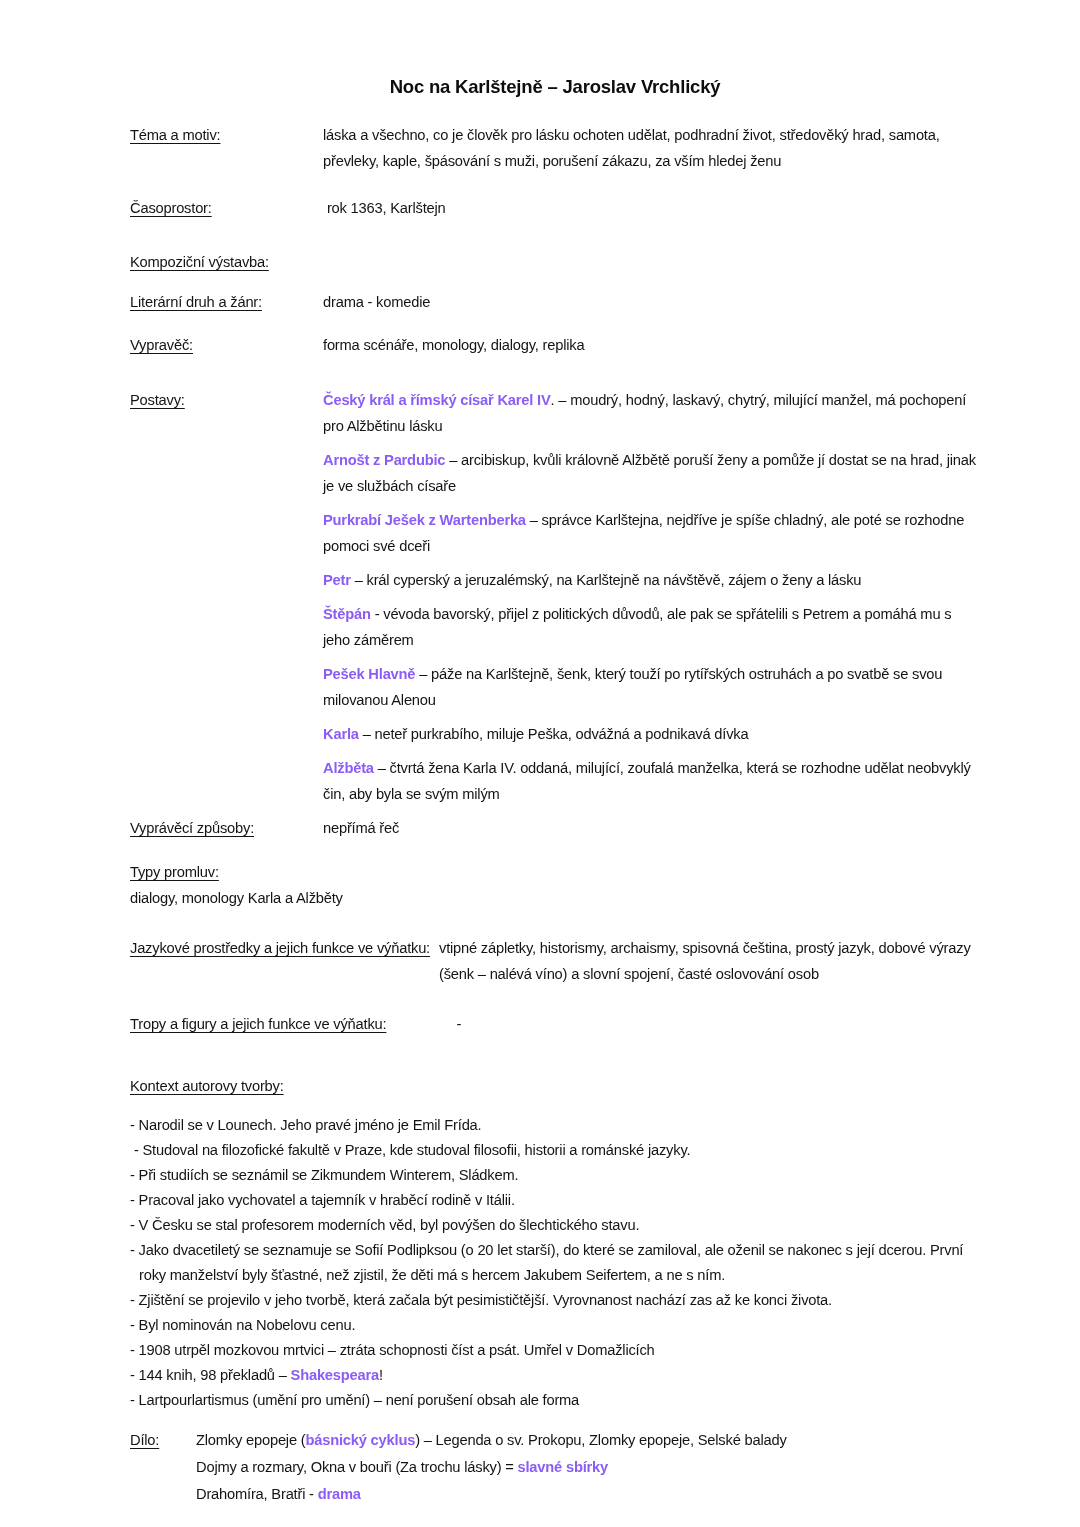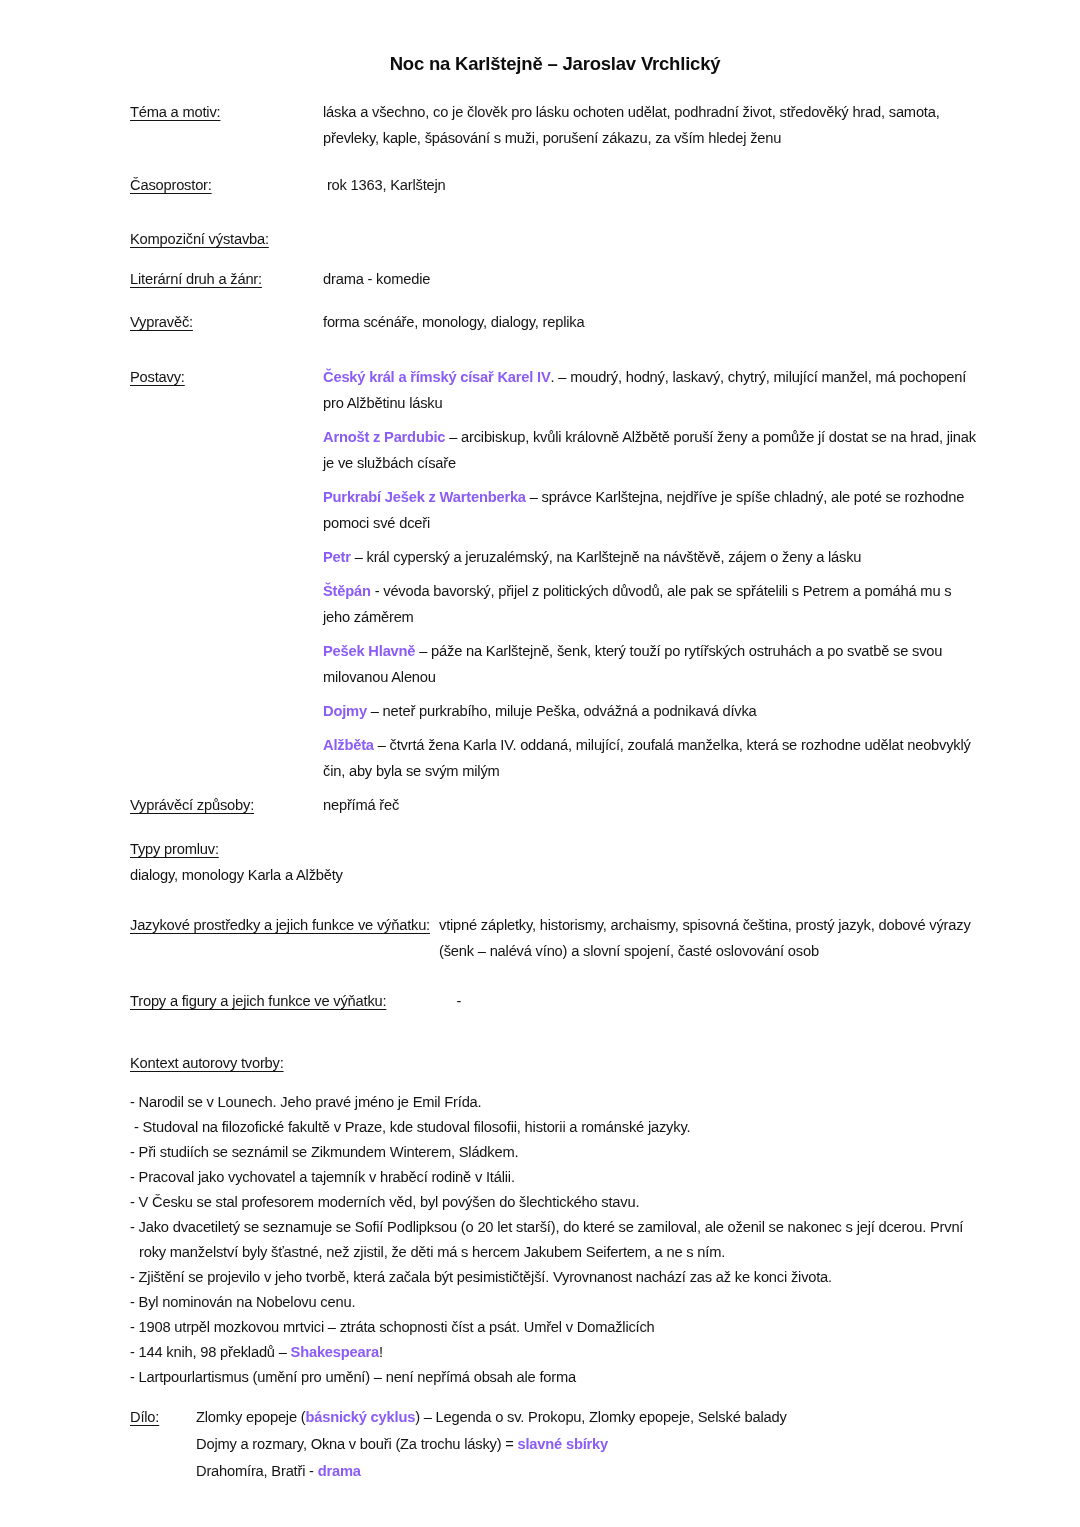--- a/index.html
+++ b/index.html
@@ -4,21 +4,21 @@
 <style>
   html,body{margin:0;padding:0;background:#ffffff;}
   body{
     width:1080px;height:1527px;overflow:hidden;
     font-family:"Liberation Sans","DejaVu Sans",sans-serif;
     color:#141414;
   }
   .page{
     box-sizing:border-box;
     width:1080px;height:1069px;
-    padding:51px 100px 0 130px;
+    padding:74px 100px 0 130px;
     letter-spacing:-0.2px;
     font-size:14.7px;
   }
   .title{
     font-size:18.5px;font-weight:700;text-align:center;
     line-height:26px;margin:0 0 22px 0;color:#0d0d0d;
   }
   .u{text-decoration:underline;text-underline-offset:3px;}
   .b{font-weight:700;color:#8b5cf6;}
   .row{display:flex;align-items:flex-start;margin-bottom:12px;}
@@ -92,21 +92,21 @@
 
   <div class="row" data-key="postavy">
     <div class="row-label u">Postavy:</div>
     <div class="row-content">
           <p class="para"><span class="b">Český král a římský císař Karel IV</span><span>. – moudrý, hodný, laskavý, chytrý, milující manžel, má pochopení pro Alžbětinu lásku</span></p>
           <p class="para"><span class="b">Arnošt z Pardubic</span><span> – arcibiskup, kvůli královně Alžbětě poruší ženy a pomůže jí dostat se na hrad, jinak je ve službách císaře</span></p>
           <p class="para"><span class="b">Purkrabí Ješek z Wartenberka</span><span> – správce Karlštejna, nejdříve je spíše chladný, ale poté se rozhodne pomoci své dceři</span></p>
           <p class="para"><span class="b">Petr</span><span> – král cyperský a jeruzalémský, na Karlštejně na návštěvě, zájem o ženy a lásku</span></p>
           <p class="para"><span class="b">Štěpán</span><span> - vévoda bavorský, přijel z politických důvodů, ale pak se spřátelili s Petrem a pomáhá mu s jeho záměrem</span></p>
           <p class="para"><span class="b">Pešek Hlavně</span><span> – páže na Karlštejně, šenk, který touží po rytířských ostruhách a po svatbě se svou milovanou Alenou</span></p>
-          <p class="para"><span class="b">Dojmy</span><span> – neteř purkrabího, miluje Peška, odvážná a podnikavá dívka</span></p>
+          <p class="para"><span class="b">Karla</span><span> – neteř purkrabího, miluje Peška, odvážná a podnikavá dívka</span></p>
           <p class="para"><span class="b">Alžběta</span><span> – čtvrtá žena Karla IV. oddaná, milující, zoufalá manželka, která se rozhodne udělat neobvyklý čin, aby byla se svým milým</span></p>
         </div>
   </div>
 
   <div class="row" data-key="zpusoby">
     <div class="row-label u">Vyprávěcí způsoby:</div>
     <div class="row-content">
           <p class="para"><span>nepřímá řeč</span></p>
         </div>
   </div>
@@ -138,21 +138,21 @@
       <p class="ctx-item"><span>- Narodil se v Lounech. Jeho pravé jméno je Emil Frída.</span></p>
       <p class="ctx-item"><span> - Studoval na filozofické fakultě v Praze, kde studoval filosofii, historii a románské jazyky.</span></p>
       <p class="ctx-item"><span>- Při studiích se seznámil se Zikmundem Winterem, Sládkem.</span></p>
       <p class="ctx-item"><span>- Pracoval jako vychovatel a tajemník v hraběcí rodině v Itálii.</span></p>
       <p class="ctx-item"><span>- V Česku se stal profesorem moderních věd, byl povýšen do šlechtického stavu.</span></p>
       <p class="ctx-item"><span>- Jako dvacetiletý se seznamuje se Sofií Podlipksou (o 20 let starší), do které se zamiloval, ale oženil se nakonec s její dcerou. První roky manželství byly šťastné, než zjistil, že děti má s hercem Jakubem Seifertem, a ne s ním.</span></p>
       <p class="ctx-item"><span>- Zjištění se projevilo v jeho tvorbě, která začala být pesimističtější. Vyrovnanost nachází zas až ke konci života.</span></p>
       <p class="ctx-item"><span>- Byl nominován na Nobelovu cenu.</span></p>
       <p class="ctx-item"><span>- 1908 utrpěl mozkovou mrtvici – ztráta schopnosti číst a psát. Umřel v Domažlicích</span></p>
       <p class="ctx-item"><span>- 144 knih, 98 překladů – </span><span class="b">Shakespeara</span><span>!</span></p>
-      <p class="ctx-item"><span>- Lartpourlartismus (umění pro umění) – není nepřímá obsah ale forma</span></p>
+      <p class="ctx-item"><span>- Lartpourlartismus (umění pro umění) – není porušení obsah ale forma</span></p>
     </div>
 
   <div class="dilo-row">
     <div class="dilo-label u">Dílo:</div>
     <div id="dilo-lines" class="dilo-lines">
         <p class="dilo-line"><span>Zlomky epopeje (</span><span class="b">básnický cyklus</span><span>) – Legenda o sv. Prokopu, Zlomky epopeje, Selské balady</span></p>
         <p class="dilo-line"><span>Dojmy a rozmary, Okna v bouři (Za trochu lásky) = </span><span class="b">slavné sbírky</span></p>
         <p class="dilo-line"><span>Drahomíra, Bratři - </span><span class="b">drama</span></p>
       </div>
   </div>

